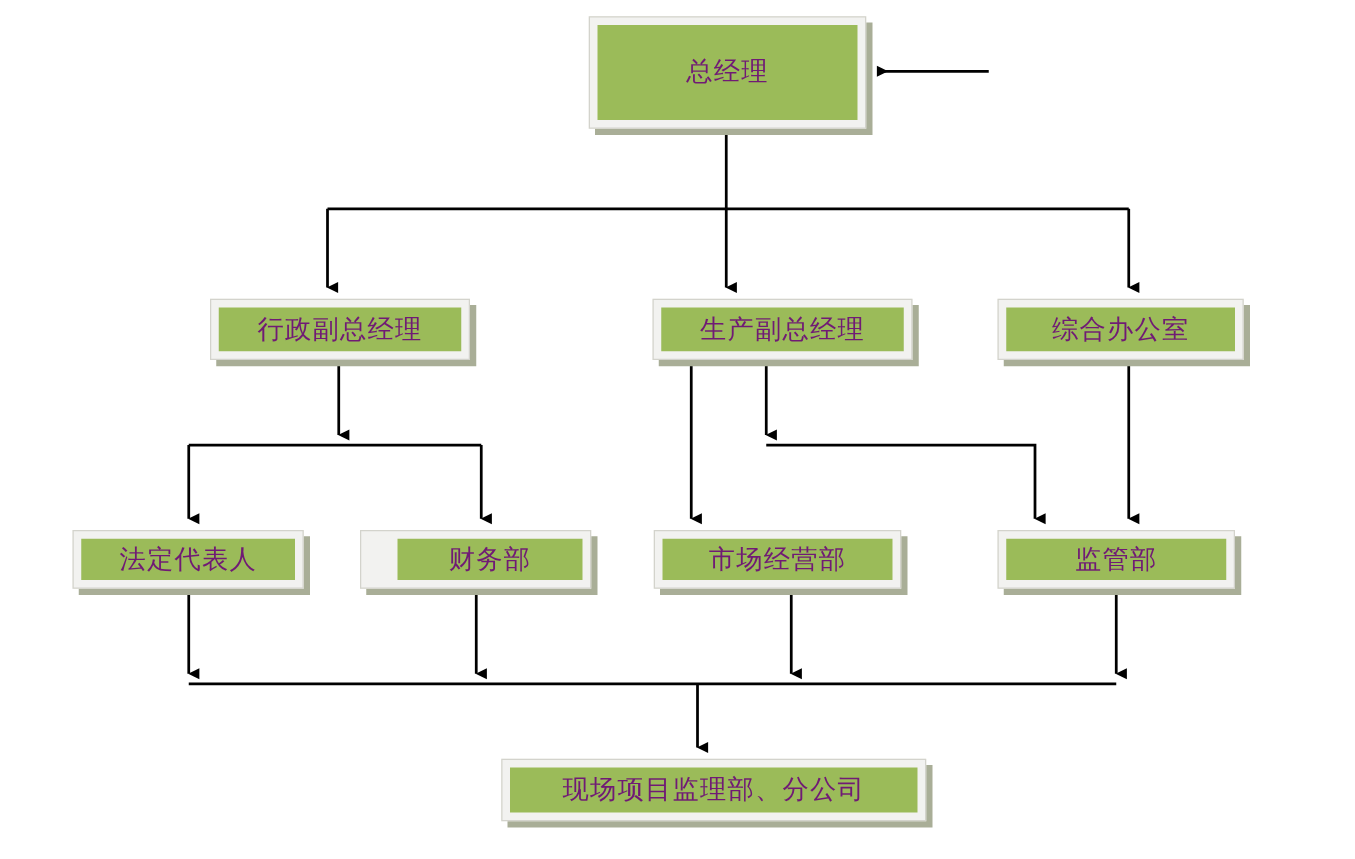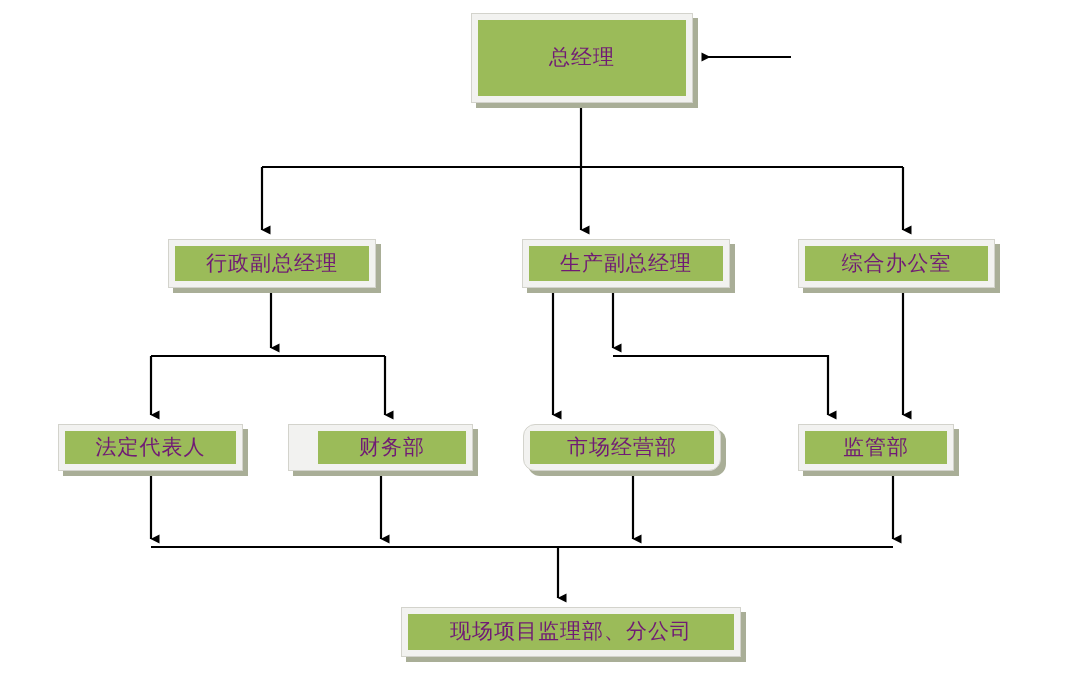--- a/index.html
+++ b/index.html
@@ -133,27 +133,27 @@
       <div class="node-label">法定代表人</div>
     </div>
   </div>
 
   <div class="node" style="left:288px; top:424px; width:185px; height:47px;padding-left:29px;">
     <div class="node-fill">
       <div class="node-label">财务部</div>
     </div>
   </div>
 
-  <div class="node" style="left:523px; top:424px; width:198px; height:47px;border-radius:12px;">
+  <div class="node" style="left:523px; top:424px; width:198px; height:47px;">
     <div class="node-fill">
       <div class="node-label">市场经营部</div>
     </div>
   </div>
 
-  <div class="node" style="left:798px; top:424px; width:156px; height:47px;">
+  <div class="node" style="left:798px; top:424px; width:190px; height:47px;">
     <div class="node-fill">
       <div class="node-label">监管部</div>
     </div>
   </div>
 
   <div class="node" style="left:388px; top:607px; width:340px; height:50px;margin-left:13px;">
     <div class="node-fill">
       <div class="node-label">现场项目监理部、分公司</div>
     </div>
   </div>

